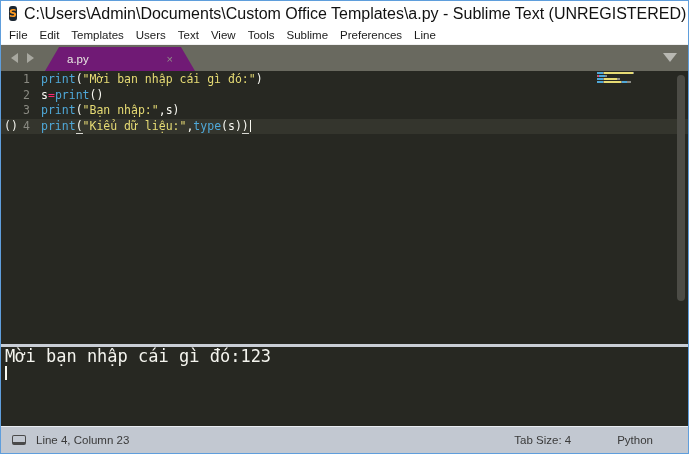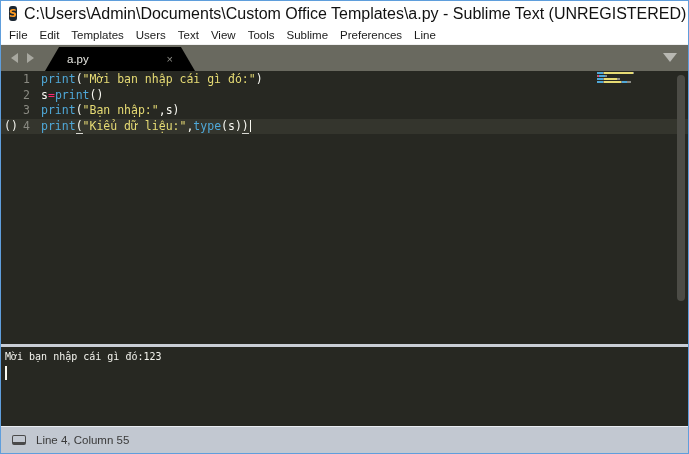--- a/index.html
+++ b/index.html
@@ -23,21 +23,21 @@
   
   .menubar{ height:19px; background:#ffffff; display:flex; align-items:center; padding-left:2px;
     border-bottom:1px solid #f0f0f0; flex:0 0 auto; }
   .menu-item{ font-size:11.5px; color:#1a1a1a; padding:0 6px; cursor:default; }
   
   .tabbar{ height:26px; background:#69695f; display:flex; align-items:flex-end; position:relative; flex:0 0 auto; }
   .nav-arrows{ display:flex; align-items:center; height:100%; padding:0 4px 0 7px; gap:3px; }
   .nav-arrow{ width:13px; height:13px; display:flex; align-items:center; justify-content:center; }
   .tri-left{ width:0; height:0; border-top:5px solid transparent; border-bottom:5px solid transparent; border-right:7px solid #a8a8a0; }
   .tri-right{ width:0; height:0; border-top:5px solid transparent; border-bottom:5px solid transparent; border-left:7px solid #a8a8a0; }
-  .tab{ height:24px; width:150px; margin-left:4px; background:#000000;
+  .tab{ height:24px; width:150px; margin-left:4px; background:#701a75;
     clip-path:polygon(14px 0, 136px 0, 150px 24px, 0 24px);
     display:flex; align-items:center; justify-content:space-between; padding:0 22px; }
   .tab-label{ font-size:11.5px; color:#e8e8e2; }
   .tab-close{ font-size:11px; color:#8f8f89; cursor:pointer; }
   .tab-dropdown{ position:absolute; right:11px; top:8px; width:0; height:0;
     border-left:7px solid transparent; border-right:7px solid transparent; border-top:9px solid #b8b8b2; }
   
   .editor{ flex:0 0 273px; background:#272822; position:relative; padding-top:1px;
     font-family:"DejaVu Sans Mono","Liberation Mono",monospace; font-size:11.5px; overflow:hidden; }
   .code-row{ display:flex; height:15.5px; line-height:15.5px; align-items:center; }
@@ -47,21 +47,21 @@
   .code-text{ padding-left:11px; white-space:pre; }
   .tok-u{ border-bottom:1px solid #d8d8d2; }
   .caret-v{ display:inline-block; width:1.5px; height:12px; background:#f8f8f0; vertical-align:middle; margin-left:1px; }
   .minimap{ position:absolute; top:1px; right:39px; width:52px; }
   .mm-row{ height:2px; margin-bottom:1px; white-space:nowrap; font-size:0; }
   .mm-seg{ display:inline-block; height:2px; }
   .v-scrollbar{ position:absolute; top:4px; right:3px; width:8px; height:226px; background:#4c4c46; border-radius:4px; }
   
   .panel-divider{ height:3px; background:#c9ced6; flex:0 0 auto; }
   .output{ flex:0 0 79px; background:#272822; padding:2px 4px;
-    font-family:"DejaVu Sans Mono","Liberation Mono",monospace; font-size:10px; color:#f4f4ee; }
+    font-family:"DejaVu Sans Mono","Liberation Mono",monospace; font-size:17px; color:#f4f4ee; }
   .output-line{ line-height:15px; white-space:pre; }
   .output-caret{ width:2px; height:14px; background:#f8f8f0; margin-top:2px; }
   
   .statusbar{ flex:0 0 27px; background:#c2c8d1; border-top:1px solid #e9edf2;
     display:flex; align-items:center; font-size:11.5px; color:#3a3a3a; }
   .panel-icon{ width:14px; height:10px; border:1px solid #4a4a4a; border-bottom:3px solid #4a4a4a;
     border-radius:2px; margin:0 10px 0 11px; }
   .status-left{ display:flex; align-items:center; flex:1 1 auto; }
   .status-right{ display:flex; align-items:center; gap:46px; padding-right:35px; }
 </style>
@@ -148,17 +148,21 @@
   <div class="panel-divider"></div>
 
   <div class="output">
     <div class="output-line">Mời bạn nhập cái gì đó:123</div>
     <div class="output-caret"></div>
   </div>
 
   <div class="statusbar">
     <div class="status-left">
       <span class="panel-icon"></span>
-      <span>Line 4, Column 55</span>
+      <span>Line 4, Column 23</span>
+    </div>
+    <div class="status-right">
+      <span>Tab Size: 4</span>
+      <span>Python</span>
     </div>
   </div>
 
 </div>
 
 </body></html>

